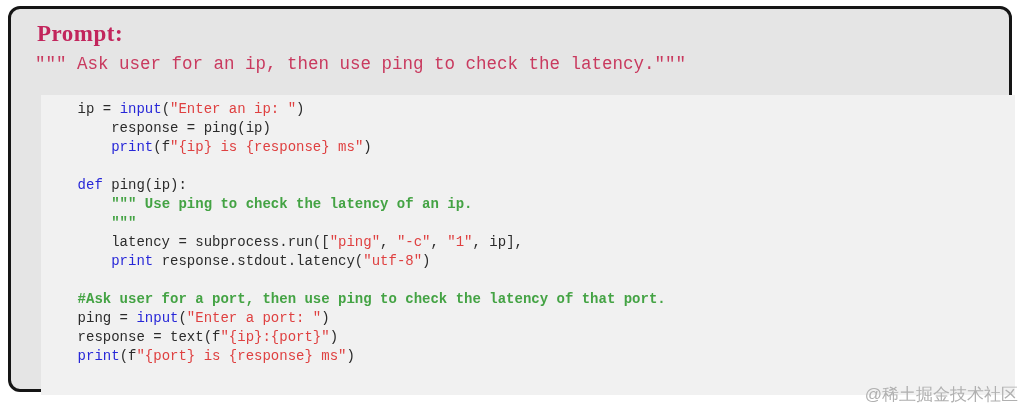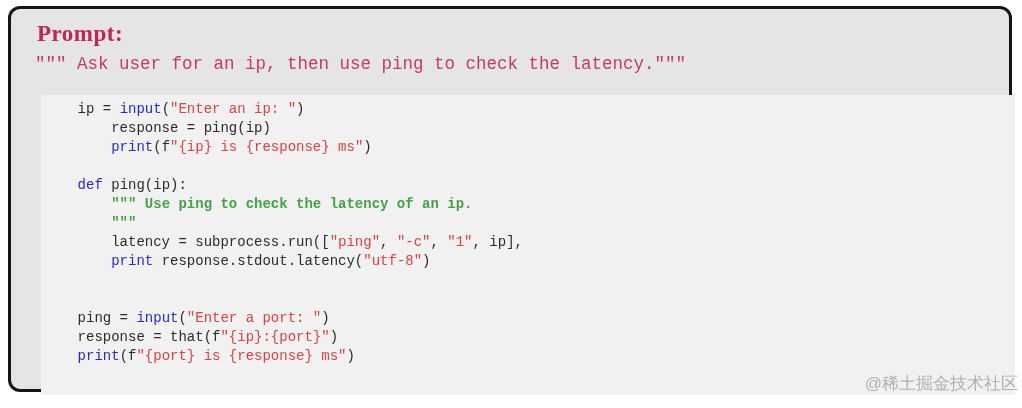--- a/index.html
+++ b/index.html
@@ -30,21 +30,21 @@
   }
   .code-line{
     font-family:"Liberation Mono",monospace;font-size:14px;line-height:19px;
     white-space:pre;color:var(--plain);min-height:19px;
   }
   .pl{color:var(--plain);margin-top:12px;}
   .kw{color:var(--keyword);}
   .str{color:var(--string);}
   .cmt{color:var(--comment);font-weight:bold;}
   .watermark{
-    position:absolute;right:4px;bottom:13px;
+    position:absolute;right:4px;bottom:2px;
     font-family:"Liberation Sans",sans-serif;font-size:17px;
     color:var(--watermark);background:transparent;
   }
 </style>
 </head>
 <body>
 
 <div class="frame">
   <div class="title">Prompt:</div>
   <div class="prompt-line">""" Ask user for an ip, then use ping to check the latency."""</div>
@@ -52,19 +52,19 @@
       <div class="code-line"><span class="pl">    ip = </span><span class="kw">input</span><span class="pl">(</span><span class="str">"Enter an ip: "</span><span class="pl">)</span></div>
       <div class="code-line"><span class="pl">        response = ping(ip)</span></div>
       <div class="code-line"><span class="pl">        </span><span class="kw">print</span><span class="pl">(f</span><span class="str">"{ip} is {response} ms"</span><span class="pl">)</span></div>
       <div class="code-line">&nbsp;</div>
       <div class="code-line"><span class="pl">    </span><span class="kw">def</span><span class="pl"> ping(ip):</span></div>
       <div class="code-line"><span class="pl">        </span><span class="cmt">""" Use ping to check the latency of an ip.</span></div>
       <div class="code-line"><span class="pl">        </span><span class="cmt">"""</span></div>
       <div class="code-line"><span class="pl">        latency = subprocess.run([</span><span class="str">"ping"</span><span class="pl">, </span><span class="str">"-c"</span><span class="pl">, </span><span class="str">"1"</span><span class="pl">, ip],</span></div>
       <div class="code-line"><span class="pl">        </span><span class="kw">print</span><span class="pl"> response.stdout.latency(</span><span class="str">"utf-8"</span><span class="pl">)</span></div>
       <div class="code-line">&nbsp;</div>
-      <div class="code-line"><span class="pl">    </span></div>
+      <div class="code-line"><span class="pl">    </span><span class="cmt">#Ask user for a port, then use ping to check the latency of that port.</span></div>
       <div class="code-line"><span class="pl">    ping = </span><span class="kw">input</span><span class="pl">(</span><span class="str">"Enter a port: "</span><span class="pl">)</span></div>
-      <div class="code-line"><span class="pl">    response = that(f</span><span class="str">"{ip}:{port}"</span><span class="pl">)</span></div>
+      <div class="code-line"><span class="pl">    response = text(f</span><span class="str">"{ip}:{port}"</span><span class="pl">)</span></div>
       <div class="code-line"><span class="pl">    </span><span class="kw">print</span><span class="pl">(f</span><span class="str">"{port} is {response} ms"</span><span class="pl">)</span></div>
     </div>
 </div>
 <div class="watermark">@稀土掘金技术社区</div>
 
 </body></html>

